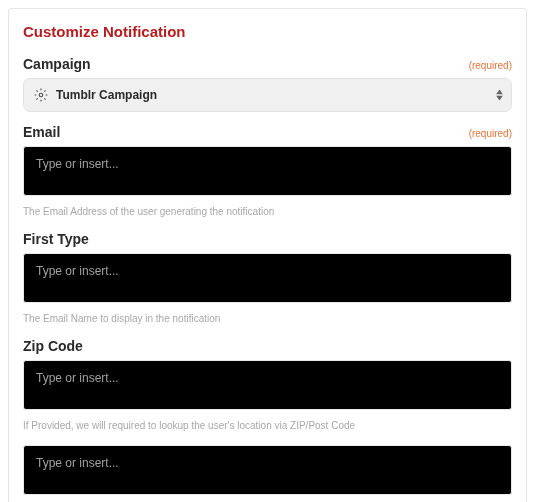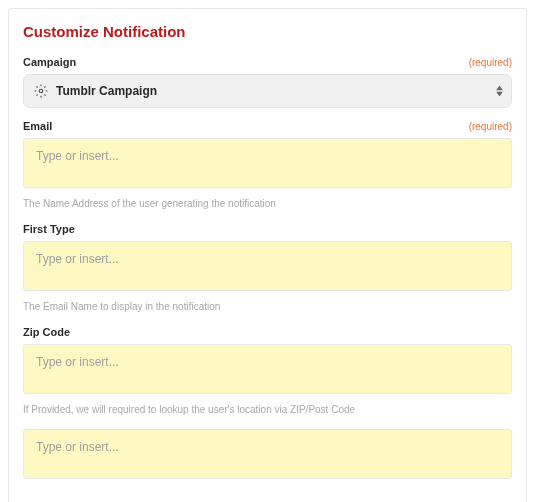--- a/index.html
+++ b/index.html
@@ -1,28 +1,28 @@
 <!DOCTYPE html>
 <html><head>
 <meta charset="utf-8">
 <style>
 *{box-sizing:border-box;margin:0;padding:0}
 body{font-family:-apple-system,BlinkMacSystemFont,"Segoe UI",Arial,sans-serif;background:#fff;padding:8px;width:535px}
 .panel{border:1px solid #e5e5e5;border-radius:3px;padding:14px 14px 20px}
 .title{font-size:15px;font-weight:700;color:#b91c1c;margin-bottom:16px}
 .field{margin-bottom:12px}
 .label-row{display:flex;justify-content:space-between;align-items:baseline;margin-bottom:6px}
-.label{font-size:11px;font-weight:600;color:#2a2a2a}
+.label{font-size:14px;font-weight:600;color:#2a2a2a}
 .req{font-size:10px;color:#e67437}
 .select{position:relative;background:#f0f0f0;border:1px solid #e2e2e2;border-radius:7px;height:34px;display:flex;align-items:center;padding:0 10px;cursor:pointer}
 .gear{width:14px;height:14px;margin-right:8px;flex-shrink:0}
 .select-val{font-size:12px;color:#2a2a2a;font-weight:600}
 .sort{position:absolute;right:8px;top:50%;transform:translateY(-50%);display:flex;flex-direction:column;gap:1px}
 .sort svg{display:block}
-.ta{width:100%;background:#fef9c3;border:1px solid #e8e8e8;border-radius:3px;padding:10px 12px;font-size:12px;color:#888;font-family:inherit;resize:none;height:50px}
+.ta{width:100%;background:#000000;border:1px solid #e8e8e8;border-radius:3px;padding:10px 12px;font-size:12px;color:#888;font-family:inherit;resize:none;height:50px}
 .ta::placeholder{color:#a0a0a0}
 .help{font-size:10px;color:#a8a8a8;margin-top:6px;margin-bottom:14px}
 </style>
 </head>
 <body>
 
 <div class="panel">
   <div class="title">Customize Notification</div>
 
   <div class="field">
@@ -48,21 +48,21 @@
       </span>
     </div>
   </div>
 
   <div class="field">
     <div class="label-row">
       <span class="label">Email</span>
       <span class="req">(required)</span>
     </div>
     <textarea class="ta" placeholder="Type or insert..." style=""></textarea>
-    <div class="help">The Name Address of the user generating the notification</div>
+    <div class="help">The Email Address of the user generating the notification</div>
   </div>
 
   <div class="field">
     <div class="label-row">
       <span class="label">First Type</span>
     </div>
     <textarea class="ta" placeholder="Type or insert..." style=""></textarea>
     <div class="help">The Email Name to display in the notification</div>
   </div>
 

